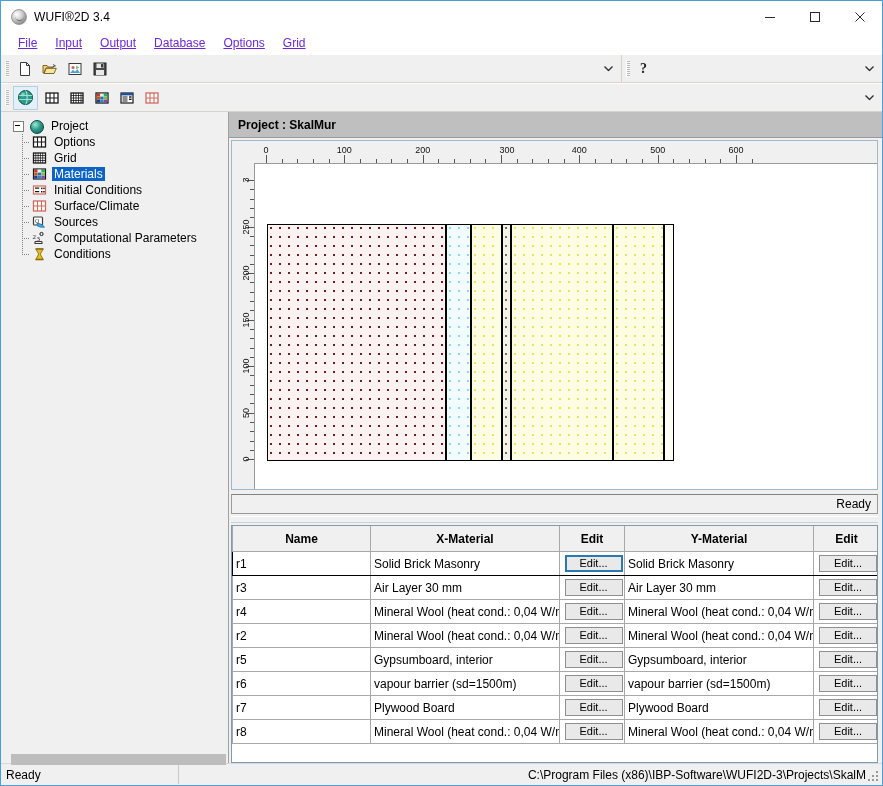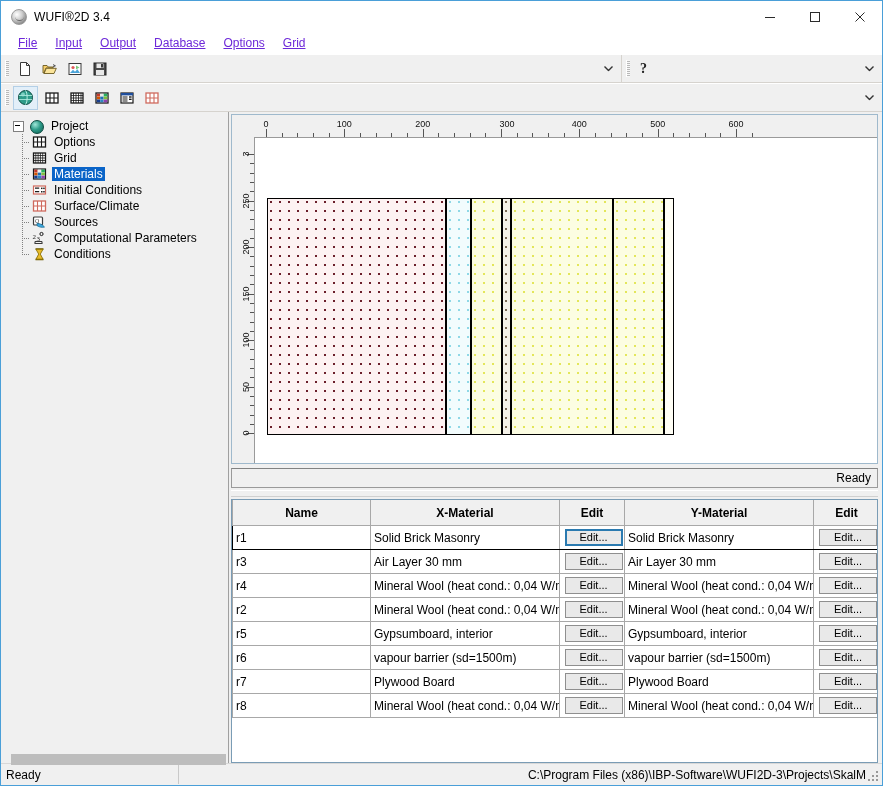--- a/index.html
+++ b/index.html
@@ -477,20 +477,21 @@
             </svg>
           </span>
           <span class="tlabel">Conditions</span>
         </div>
 
       </div>
     </div>
 
     <div class="right">
 
+      <div class="proj-title">Project : SkalMur</div>
 
       <div class="canvas-frame">
         <div class="ruler-corner"></div>
         <div class="ruler-h" id="rulerH">
             <div class="tick major" style="left: 12px;"></div>
             <div class="tlab" style="left: 12px;">0</div>
             <div class="tick major" style="left: 90.33px;"></div>
             <div class="tlab" style="left: 90.33px;">100</div>
             <div class="tick major" style="left: 168.66px;"></div>
             <div class="tlab" style="left: 168.66px;">200</div>

